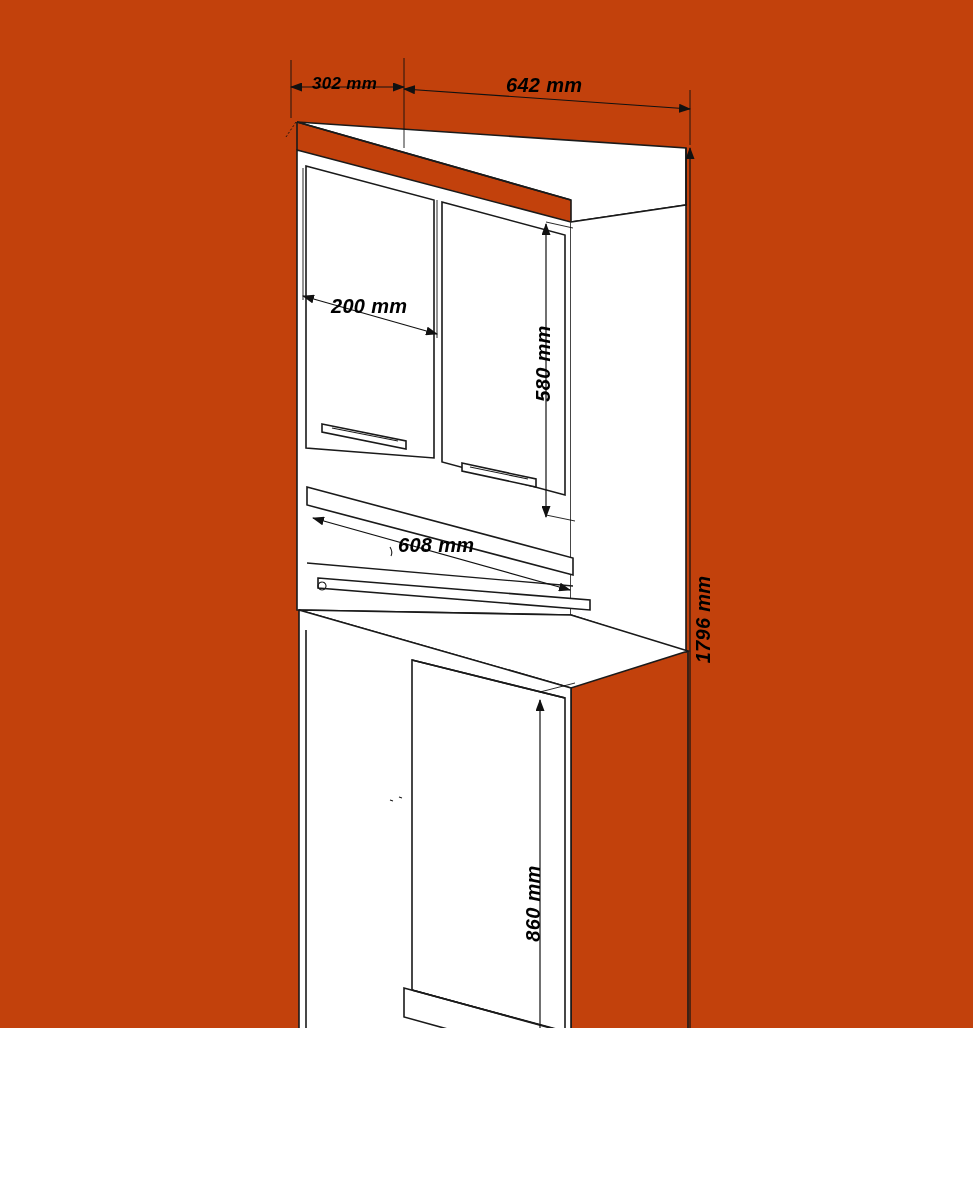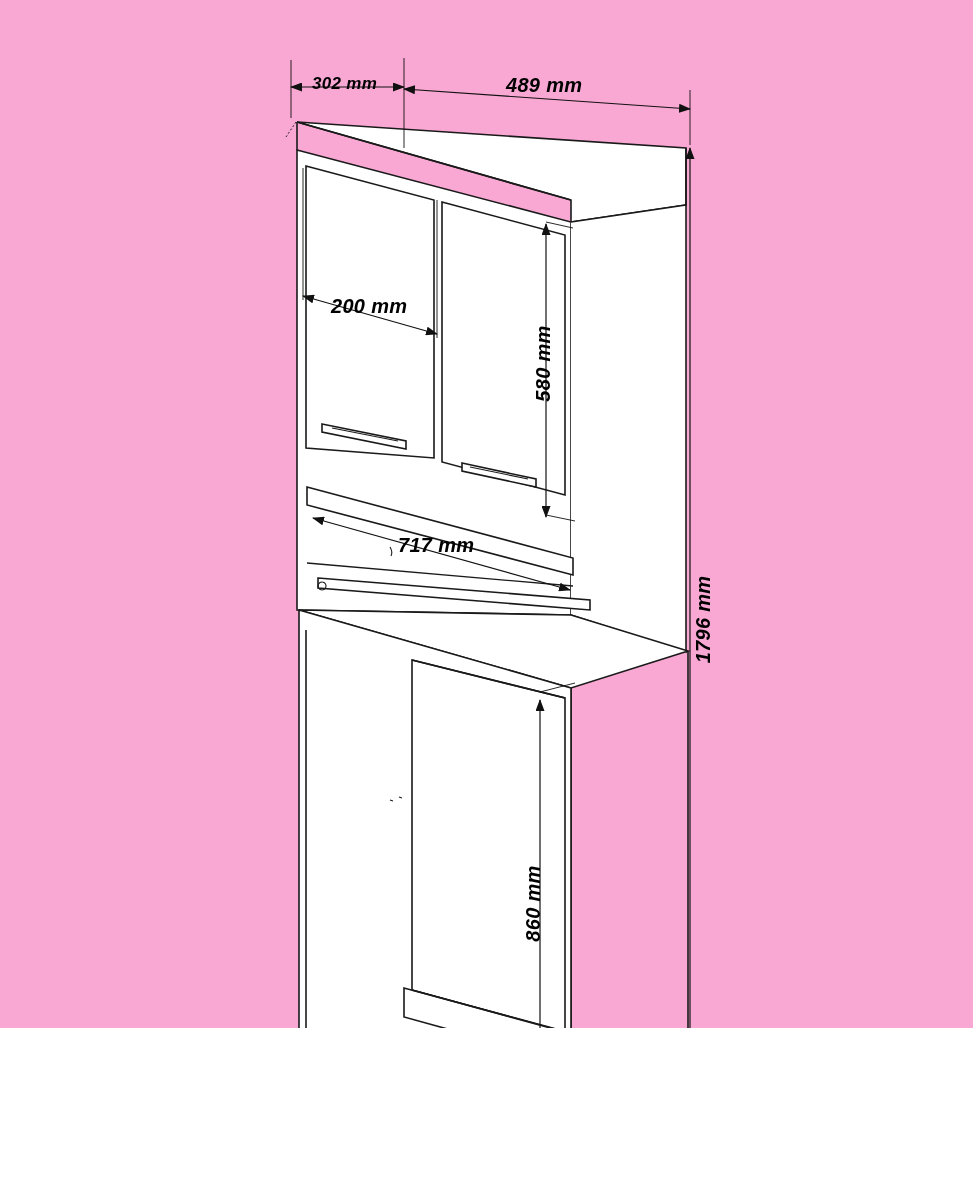--- a/index.html
+++ b/index.html
@@ -7,21 +7,21 @@
     padding: 0;
     background: #ffffff;
   }
   body {
     font-family: "Liberation Sans", sans-serif;
   }
   #canvas {
     position: relative;
     width: 973px;
     height: 1028px;
-    background: #f9a8d4;
+    background: #c2410c;
     overflow: hidden;
   }
   #drawing {
     position: absolute;
     left: 0;
     top: 0;
     width: 973px;
     height: 1200px;
   }
   .dim-label {
@@ -117,25 +117,25 @@
       <path d="M690,1082 L512,1141" stroke-width="0.9"></path>
 
       <path d="M540,700 L540,1126" marker-start="url(#arrowStart)" marker-end="url(#arrowEnd)"></path>
       <path d="M513,1132 L576,1132" stroke-width="0.9"></path>
       <path d="M540,692 L575,683" stroke-width="0.9"></path>
     </g>
   </svg>
 
   <div class="dim-label" style="left:312px; top:74px; font-size:17px;">302 mm</div>
 
-  <div class="dim-label" style="left:506px; top:74px; font-size:20px;">489 mm</div>
+  <div class="dim-label" style="left:506px; top:74px; font-size:20px;">642 mm</div>
 
   <div class="dim-label" style="left:331px; top:295px; font-size:20px;">200 mm</div>
 
   <div class="dim-label v-label" style="left:478px; top:352px; width:130px; text-align:center; font-size:20px; transform:rotate(-90deg);">580 mm</div>
 
-  <div class="dim-label" style="left:398px; top:534px; font-size:20px;">717 mm</div>
+  <div class="dim-label" style="left:398px; top:534px; font-size:20px;">608 mm</div>
 
   <div class="dim-label v-label" style="left:628px; top:608px; width:150px; text-align:center; font-size:20px; transform:rotate(-90deg);">1796 mm</div>
 
   <div class="dim-label v-label" style="left:468px; top:892px; width:130px; text-align:center; font-size:20px; transform:rotate(-90deg);">860 mm</div>
 
 </div>
 
 </body></html>

